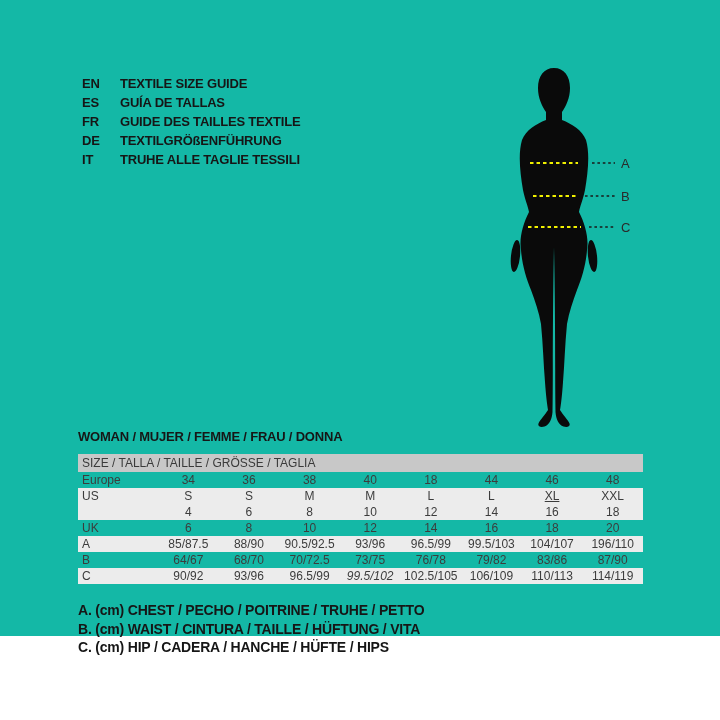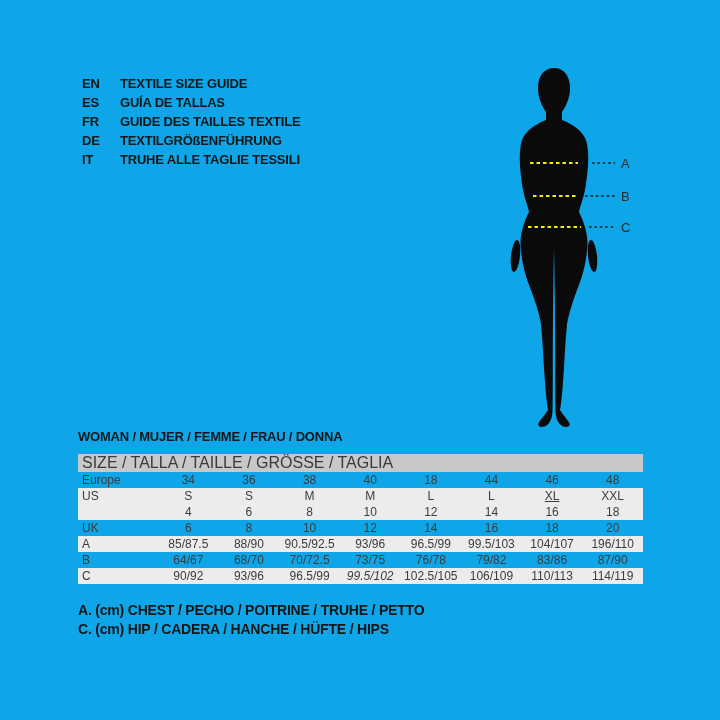--- a/index.html
+++ b/index.html
@@ -4,22 +4,22 @@
 <style>
   * { margin:0; padding:0; box-sizing:border-box; }
   html,body { width:720px; height:720px; }
   body {
     font-family:"Liberation Sans", sans-serif;
     background:#ffffff;
     position:relative;
     overflow:hidden;
   }
   .canvas {
-    position:absolute; left:0; top:0; width:720px; height:720px;
-    background:#0ea5e9;
+    position:absolute; left:0; top:0; width:720px; height:636px;
+    background:#14b8a6;
   }
 
   
   .lang-block {
     position:absolute; left:82px; top:74px;
     color:#161616;
   }
   .lang-row {
     display:flex; align-items:baseline;
     height:19px; line-height:19px;
@@ -46,21 +46,21 @@
     font-size:12px; color:#3c3c3c;
   }
   table.size-table td {
     height:16px; padding:0; text-align:center; vertical-align:middle;
     white-space:nowrap; overflow:hidden;
   }
   table.size-table td.lbl { text-align:left; padding-left:4px; }
   tr.shaded td { background:#ececec; }
   .table-header-bar {
     width:565px; height:18px; background:#c8c8c8;
-    font-size:16px; color:#3a3a3a; line-height:18px;
+    font-size:12px; color:#3a3a3a; line-height:18px;
     padding-left:4px; white-space:nowrap;
   }
 
   
   .notes-block { position:absolute; left:78px; top:601px; color:#161616; }
   .note-line {
     font-size:14px; font-weight:bold; letter-spacing:-0.2px;
     height:18.5px; line-height:18.5px; white-space:nowrap;
   }
 </style>
@@ -239,16 +239,17 @@
             <td style="background: rgb(236, 236, 236);">106/109</td>
             <td style="background: rgb(236, 236, 236);">110/113</td>
             <td style="background: rgb(236, 236, 236);">114/119</td>
           </tr>
         </tbody>
     </table>
   </div>
 
   <div class="notes-block">
       <div class="note-line">A. (cm) CHEST / PECHO / POITRINE / TRUHE / PETTO</div>
+      <div class="note-line">B. (cm) WAIST / CINTURA / TAILLE / HÜFTUNG / VITA</div>
       <div class="note-line">C. (cm) HIP / CADERA / HANCHE / HÜFTE / HIPS</div>
     </div>
 
 </div>
 
 </body></html>

